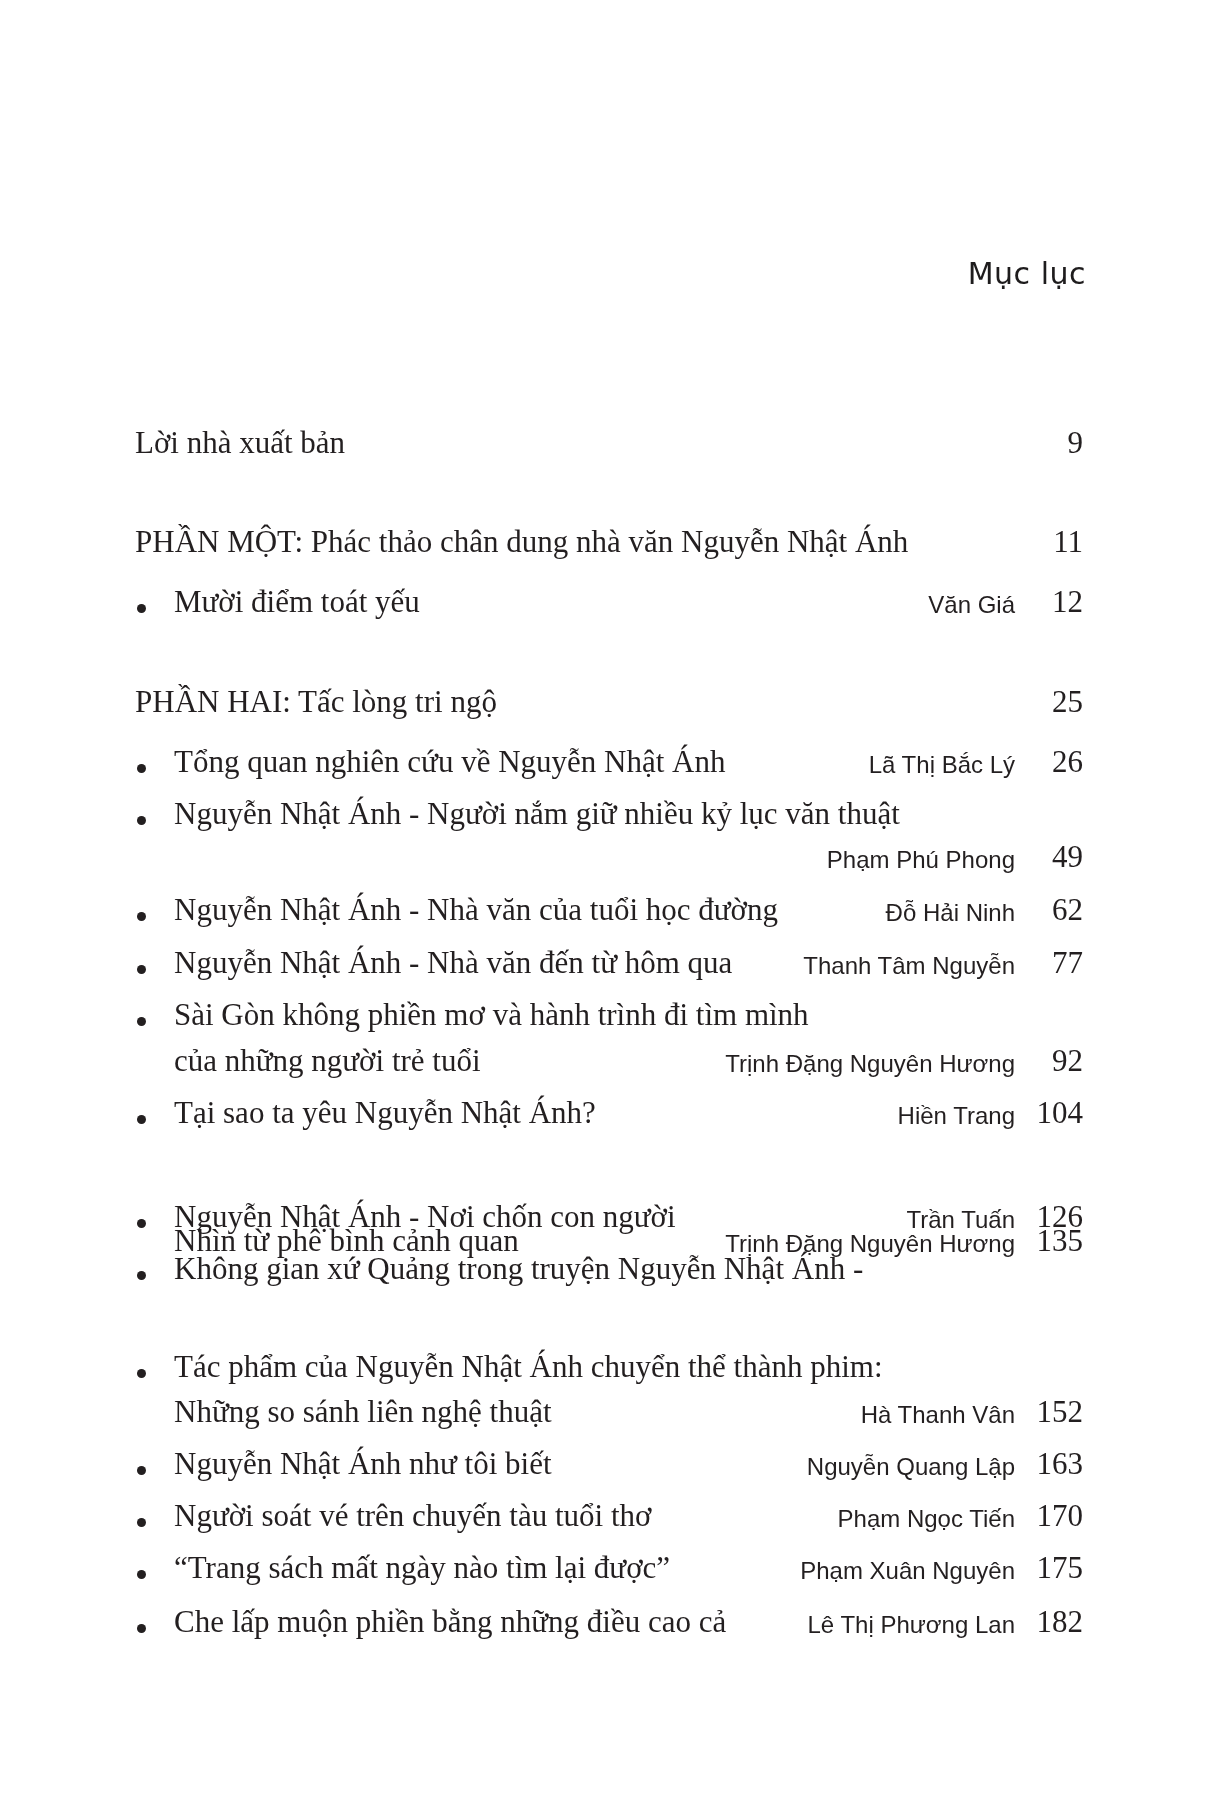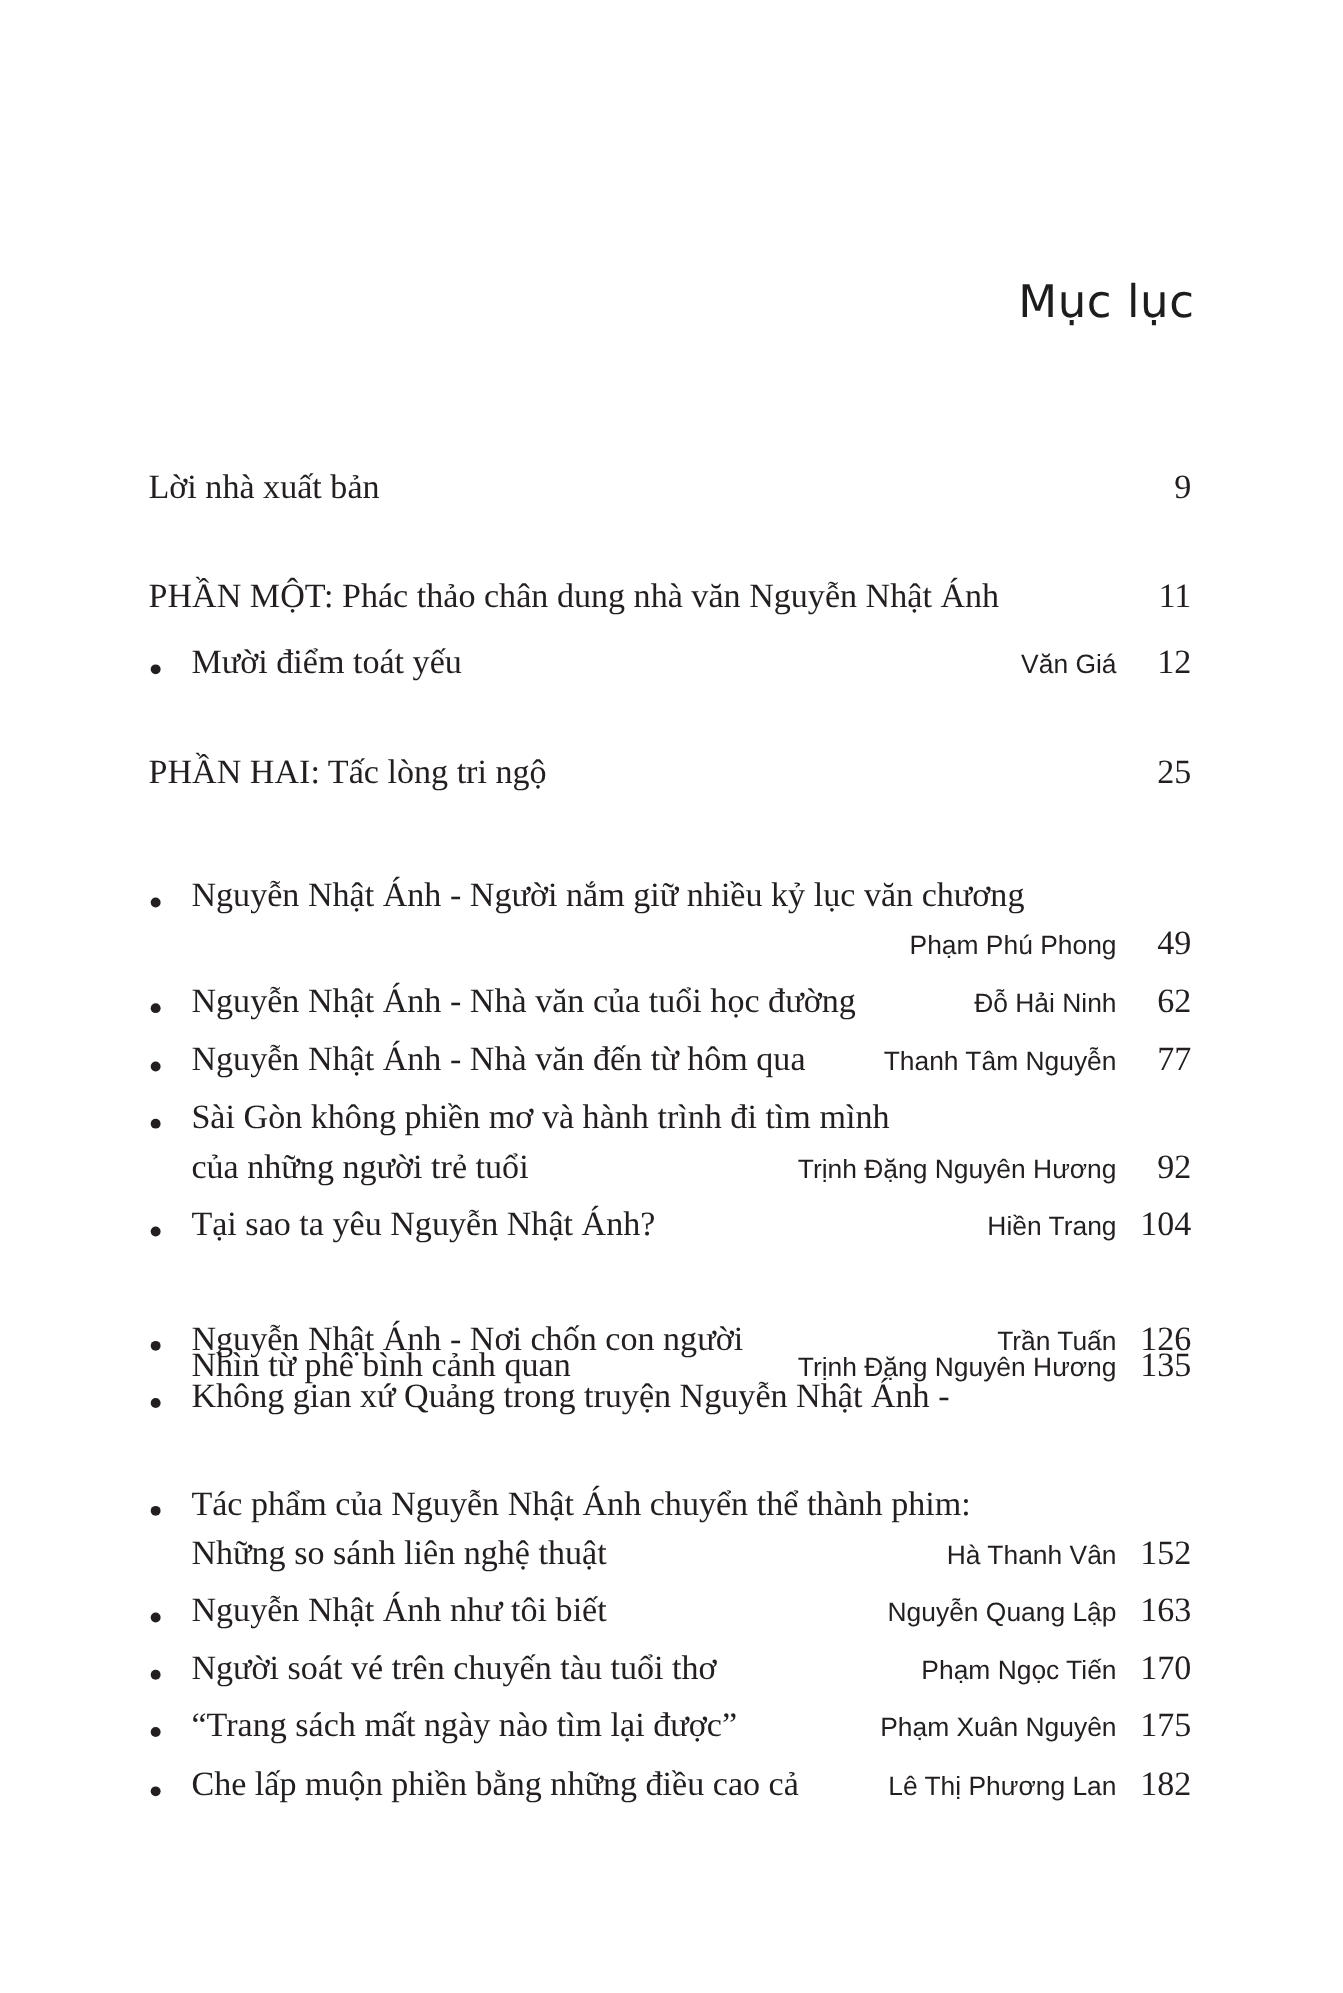--- a/index.html
+++ b/index.html
@@ -1,20 +1,20 @@
 <!DOCTYPE html>
 <html><head>
 <meta charset="utf-8">
 <style>
   html, body { margin: 0; padding: 0; background: #ffffff; }
   body { width: 1221px; height: 1812px; position: relative; overflow: hidden; color: #231f20; }
   .page { position: absolute; left: 0; top: 0; width: 1221px; height: 1812px; background: #ffffff; }
   .title {
     position: absolute; right: 135px; top: 248px;
-    font-family: "DejaVu Sans", sans-serif; font-size: 41px; font-weight: normal;
+    font-family: "DejaVu Sans", sans-serif; font-size: 30px; font-weight: normal;
     line-height: 52px; letter-spacing: 0.5px; color: #1e1c1d; margin: 0;
   }
   .row { position: absolute; left: 135px; width: 948px; height: 52px; }
   .row .label {
     position: absolute; left: 0; bottom: 10px;
     font-family: "Liberation Serif", "DejaVu Serif", serif; font-size: 31px; line-height: 31px;
     white-space: nowrap; color: #231f20;
   }
   .row.item .label { left: 39px; }
   .row .bullet {
@@ -56,24 +56,30 @@
     <span class="label">Mười điểm toát yếu</span>
     <span class="author">Văn Giá</span>
     <span class="page-no">12</span>
   </div>
 
   <div class="row section" style="top:675px">
     <span class="label">PHẦN HAI: Tấc lòng tri ngộ</span>
     <span class="page-no">25</span>
   </div>
 
+  <div class="row item" style="top:735px">
+    <span class="bullet"></span>
+    <span class="label">Tổng quan nghiên cứu về Nguyễn Nhật Ánh</span>
+    <span class="author">Lã Thị Bắc Lý</span>
+    <span class="page-no">26</span>
+  </div>
 
   <div class="row item" style="top:787px">
     <span class="bullet"></span>
-    <span class="label">Nguyễn Nhật Ánh - Người nắm giữ nhiều kỷ lục văn chương</span>
+    <span class="label">Nguyễn Nhật Ánh - Người nắm giữ nhiều kỷ lục văn thuật</span>
   </div>
   <div class="row cont" style="top:830px">
     <span class="author">Phạm Phú Phong</span>
     <span class="page-no">49</span>
   </div>
 
   <div class="row item" style="top:883px">
     <span class="bullet"></span>
     <span class="label">Nguyễn Nhật Ánh - Nhà văn của tuổi học đường</span>
     <span class="author">Đỗ Hải Ninh</span>

